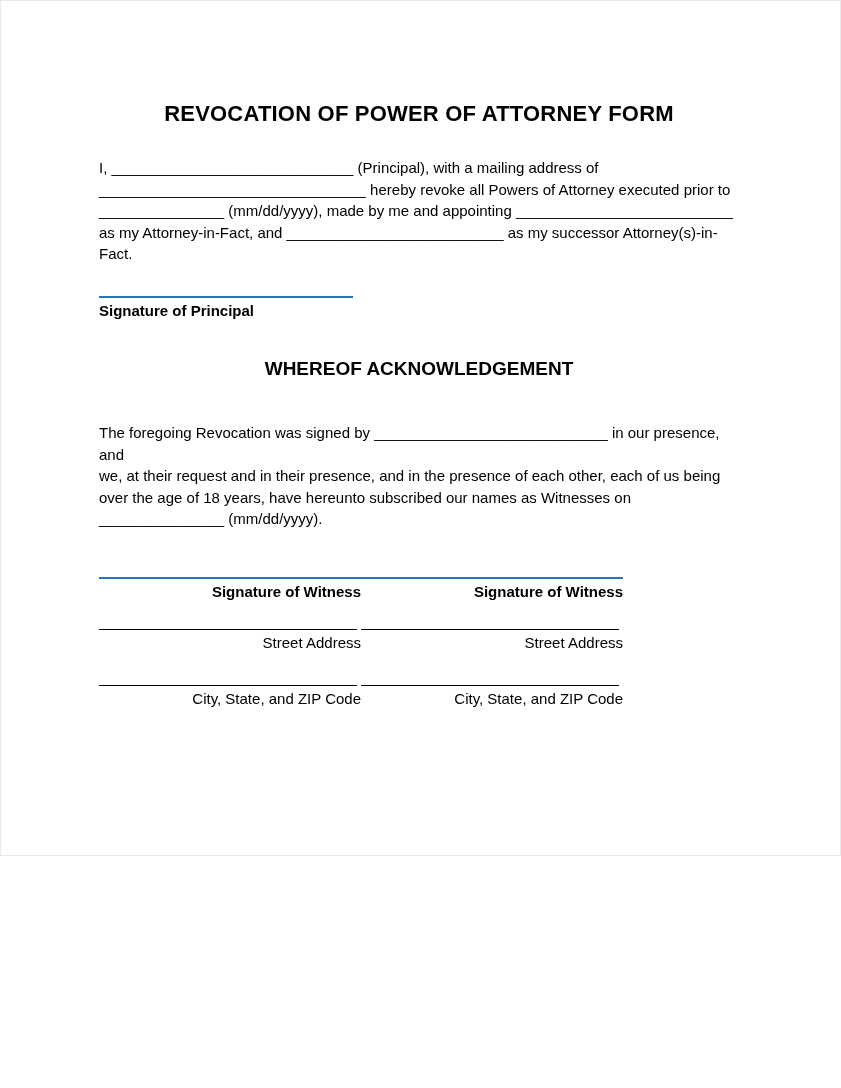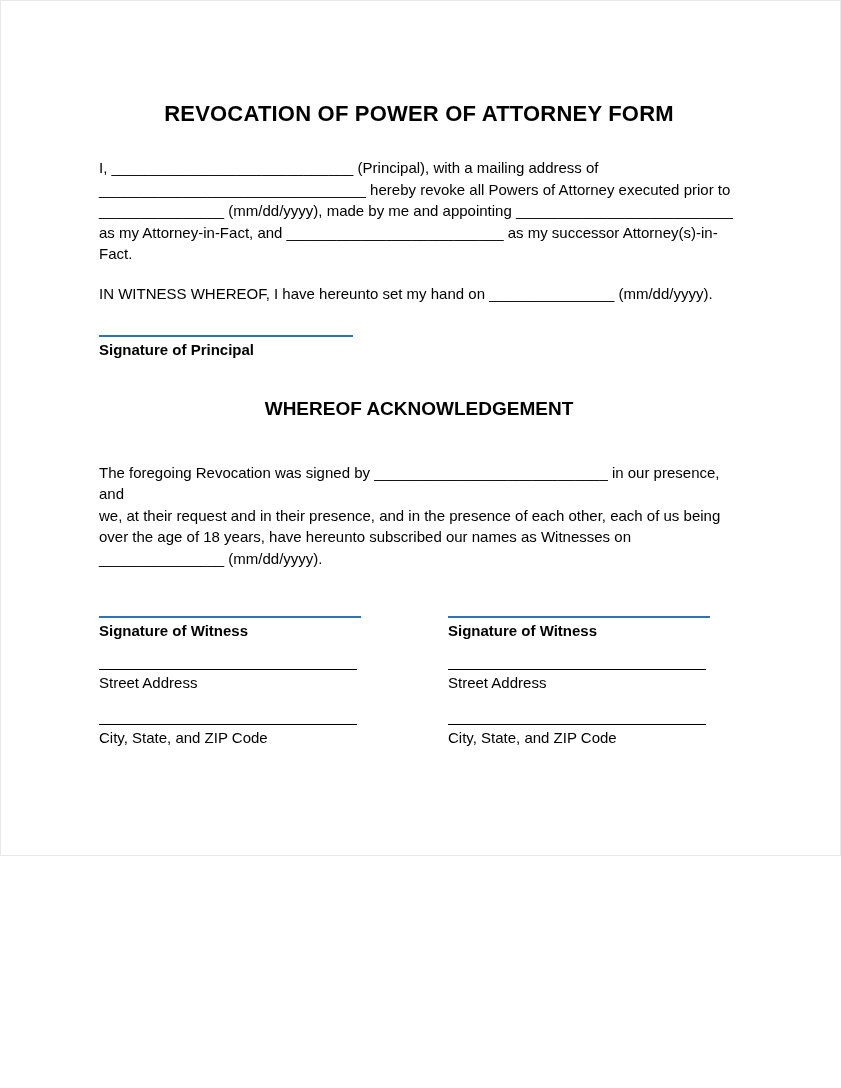--- a/index.html
+++ b/index.html
@@ -74,21 +74,21 @@
     font-size: 19px;
     line-height: 23px;
     font-weight: bold;
     text-align: center;
   }
   .para-witness { margin-top: 42px; }
   .witness-grid {
     margin-top: 47px;
     display: grid;
     grid-template-columns: 262px 262px;
-    column-gap: 87px;
+    text-align: right;
   }
   .witness-col .sig-line-blue { width: 262px; }
   .witness-col .line-gap-1 { margin-top: 27px; }
   .witness-col .line-gap-2 { margin-top: 31px; }
   .footer {
     position: absolute;
     left: 0;
     right: 8px;
     top: 1020px;
     height: 26px;
@@ -117,21 +117,20 @@
 
     <h1 class="doc-title">REVOCATION OF POWER OF ATTORNEY FORM</h1>
 
 
     <div class="para para-principal">I, _____________________________ (Principal), with a mailing address of
 ________________________________ hereby revoke all Powers of Attorney executed prior to
 _______________ (mm/dd/yyyy), made by me and appointing __________________________
 as my Attorney-in-Fact, and __________________________ as my successor Attorney(s)-in-
 Fact.</div>
 
-    <div class="para para-inwitness">IN WITNESS WHEREOF, I have hereunto set my hand on _______________ (mm/dd/yyyy).</div>
 
     <div class="sig-principal-block">
       <div class="sig-line-blue"></div>
       <div class="sig-label-bold">Signature of Principal</div>
     </div>
 
     <h2 class="witness-heading">WHEREOF ACKNOWLEDGEMENT</h2>
 
     <div class="para para-witness">The foregoing Revocation was signed by ____________________________ in our presence, and
 we, at their request and in their presence, and in the presence of each other, each of us being

